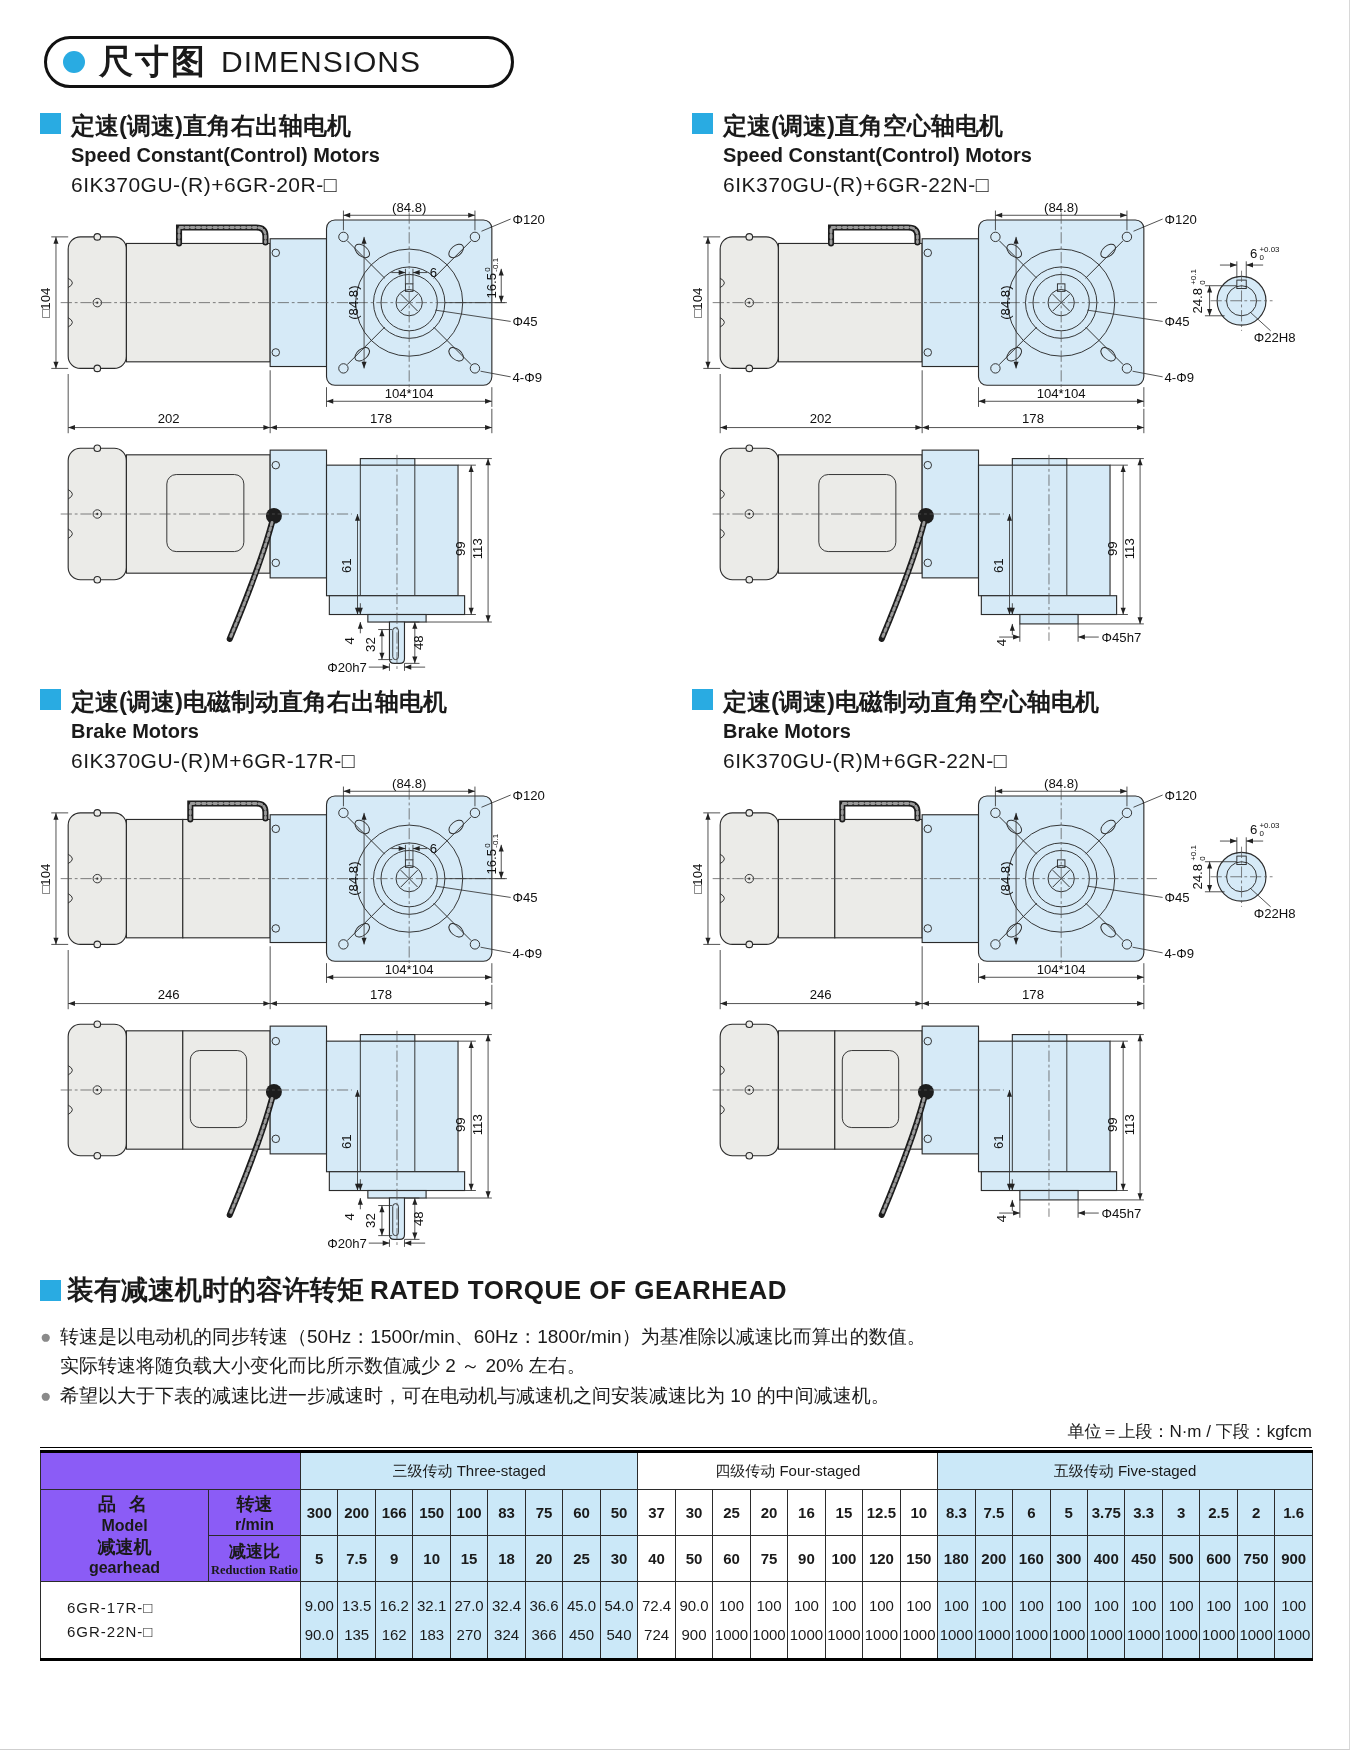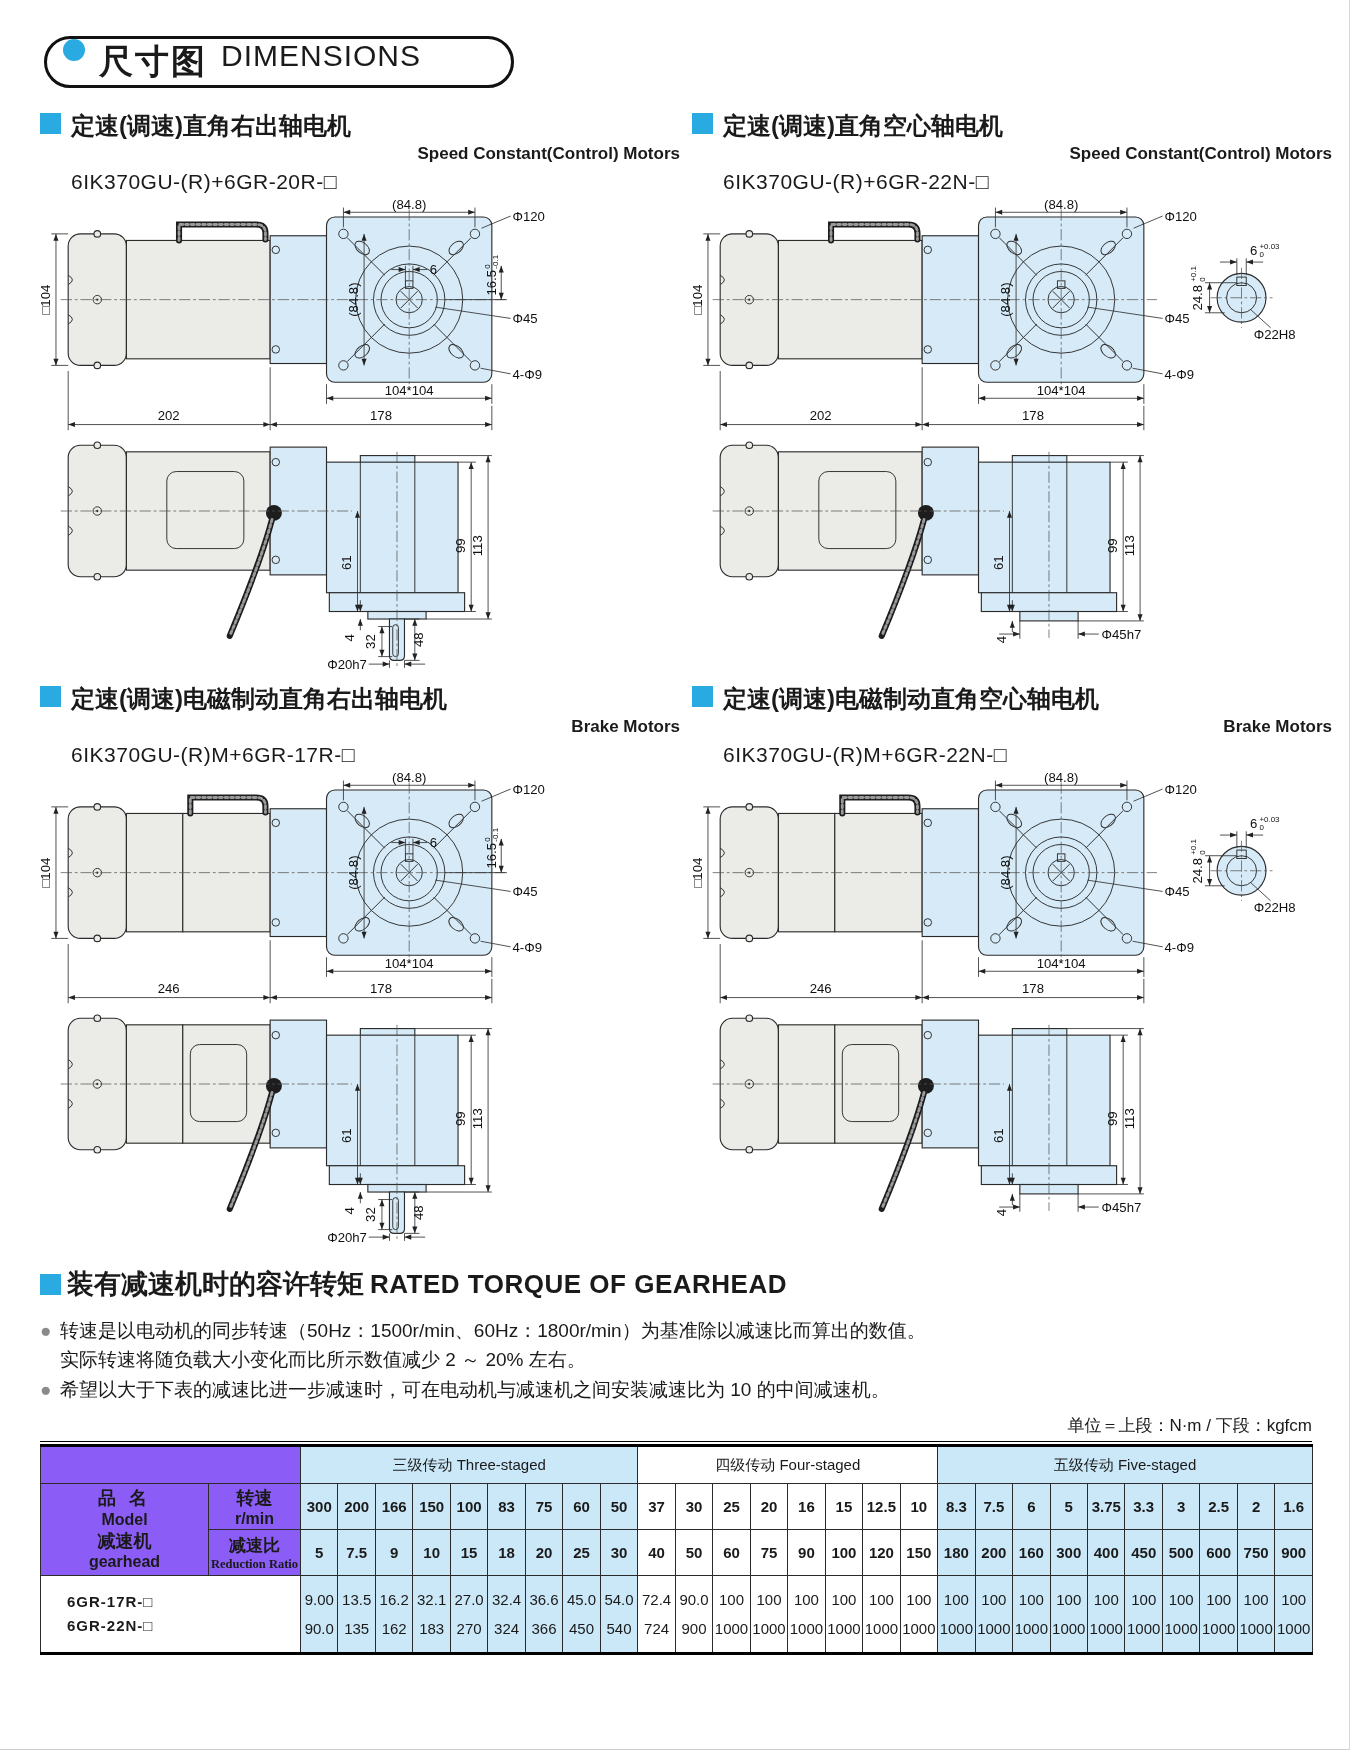--- a/index.html
+++ b/index.html
@@ -1,31 +1,31 @@
 <!DOCTYPE html>
 <html><head>
 <meta charset="utf-8">
 <style>
   html,body{margin:0;padding:0;background:#fff;}
   body{font-family:"Liberation Sans","DejaVu Sans",sans-serif;color:#1a1a1a;}
   .page{position:relative;width:1350px;height:1750px;background:#fff;overflow:hidden;
         border-right:1px solid #d8d8d8;border-bottom:1px solid #cfcfcf;box-sizing:border-box;}
   
-  .hdr-pill{display:flex;gap:14px;margin:36px 0 0 44px;width:470px;height:52px;
+  .hdr-pill{display:flex;align-items:center;gap:14px;margin:36px 0 0 44px;width:470px;height:52px;
             border:3px solid #111;border-radius:28px;padding-left:16px;box-sizing:border-box;}
   .hdr-dot{width:22px;height:22px;border-radius:50%;}
   .hdr-cn{font-size:34px;font-weight:bold;letter-spacing:2px;}
   .hdr-en{font-size:30px;letter-spacing:1px;}
   
   .grid{display:grid;grid-template-columns:640px 640px;column-gap:12px;padding:14px 0 0 40px;}
   .quad{display:flex;flex-direction:column;}
   .qtitle{display:flex;align-items:flex-start;gap:10px;margin-top:8px;}
   .bluesq{width:21px;height:21px;flex:0 0 auto;margin-top:3px;}
   .qtitle-cn{font-size:24px;font-weight:bold;}
-  .qtitle-en{font-size:17px;font-weight:bold;margin:2px 0 0 31px;text-align:right;}
+  .qtitle-en{font-size:20px;font-weight:bold;margin:2px 0 0 31px;}
   .qmodel{font-size:21px;margin:6px 0 0 31px;letter-spacing:.5px;}
   .dwg{margin-top:2px;}
   
   svg text{font-family:"Liberation Sans","DejaVu Sans",sans-serif;}
   .fg{fill:#ebebe8;stroke:#2b2b2b;stroke-width:1.2;}
   .fb{fill:#d6eaf7;stroke:#2b2b2b;stroke-width:1.2;}
   .lt{fill:none;stroke:#2b2b2b;stroke-width:1;}
   .cl{fill:none;stroke:#555;stroke-width:.8;stroke-dasharray:12 3 3 3;}
   .dim{fill:none;stroke:#333;stroke-width:.9;}
   .dt{font-size:14px;fill:#111;}
@@ -51,21 +51,21 @@
   .g4{background:#ffffff;}
   .hdrc{background:#8b5cf6;}
   .band td{height:36px;font-size:18px;}
   .num-row td{height:45px;font-weight:bold;font-size:16px;}
   .name-cell div{line-height:1.25;}
   .name-cn{font-size:18px;letter-spacing:4px;}
   .name-en{font-size:16px;}
   .small-en{font-size:12.5px;font-family:Liberation Serif, serif;}
   .torque-row td{height:76px;}
   .torque-row .val div{line-height:1.0;padding:7px 0;font-size:15px;}
-  .model-cell{background:#fff;font-weight:bold;font-size:20px;text-align:left !important;padding-left:26px !important;}
+  .model-cell{background:#fff;font-weight:normal;font-size:20px;text-align:left !important;padding-left:26px !important;}
   .model-cell div{line-height:1.6;letter-spacing:1px;}
 </style>
 </head>
 <body>
 
 <svg width="0" height="0" style="position:absolute" aria-hidden="true">
   <defs>
     <marker id="ae" markerWidth="9" markerHeight="7" refX="8.5" refY="3.5" orient="auto-start-reverse">
       <path d="M0.5,0.5 L8.5,3.5 L0.5,6.5 z" fill="#222"></path>
     </marker>

